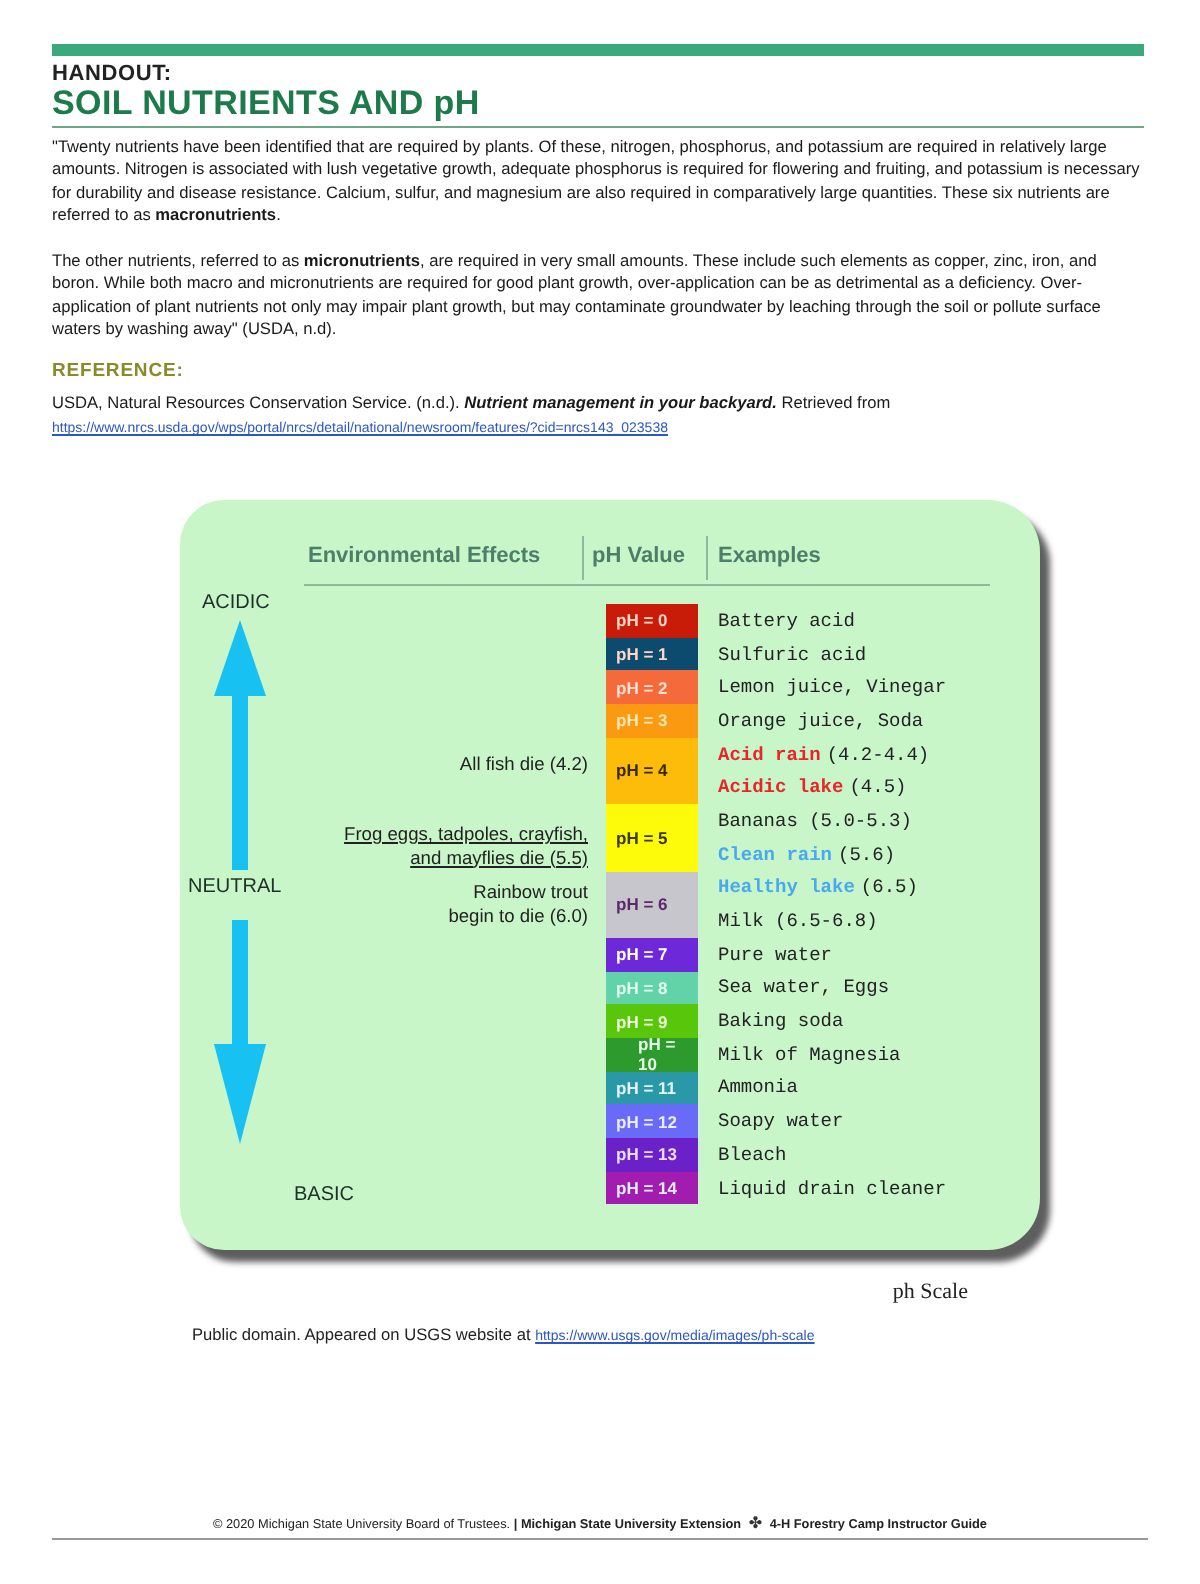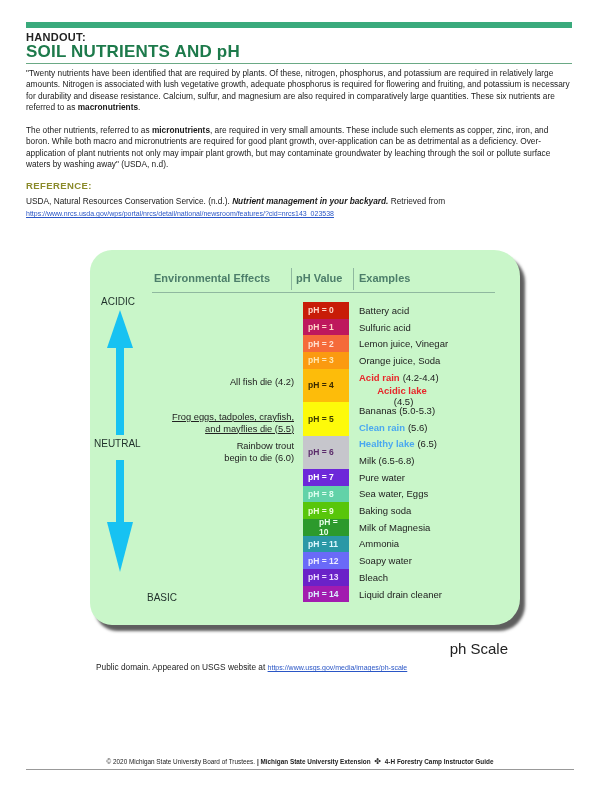--- a/index.html
+++ b/index.html
@@ -48,25 +48,25 @@
               border-left: 13px solid transparent; border-right: 13px solid transparent; border-top: 50px solid #17c2f2; }
 
   .ph-col { position: absolute; left: 303px; top: 302px; width: 60px; }
   .ph-box { width: 46px; font-size: 8.5px; font-weight: bold; display: flex; align-items: center; padding-left: 5px; box-sizing: border-box; }
 
   .effect { position: absolute; right: 306px; text-align: right; font-size: 9.3px; line-height: 11.5px; color: #222; }
   .eff-4 { top: 377px; }
   .eff-5 { top: 412px; text-decoration: underline; }
   .eff-6 { top: 441px; }
 
-  .examples { position: absolute; left: 359px; top: 302px; }
+  .examples { position: absolute; left: 359px; top: 302px; font-family: Liberation Mono, monospace; }
   .ex-row { font-size: 9.5px; color: #222; white-space: nowrap; display: flex; align-items: center; }
   .ex-hl { font-weight: bold; margin-right: 3px; }
 
-  .fig-caption { position: absolute; right: 92px; top: 640px; font-size: 15px; color: #222; }
+  .fig-caption { position: absolute; right: 116px; top: 640px; font-size: 11px; color: #222; font-family: Liberation Serif, serif; }
   .credit { position: absolute; left: 96px; top: 662px; font-size: 8.3px; color: #222; }
 
   .footer-rule { position: absolute; left: 26px; top: 769px; width: 548px; height: 1px; background: #999; }
   .footer { position: absolute; left: 0; width: 600px; top: 757px; text-align: center; font-size: 6.4px; color: #222; }
   .footer b { font-weight: bold; }
   .clover { display: inline-block; font-size: 8px; color: #333; margin: 0 2px; }
 </style>
 </head>
 <body>
 
@@ -94,21 +94,21 @@
 <div class="axis-label lbl-neutral">NEUTRAL</div>
 <div class="axis-label lbl-basic">BASIC</div>
 
 <div class="arrow-up"></div>
 <div class="arrow-shaft shaft-up"></div>
 <div class="arrow-shaft shaft-down"></div>
 <div class="arrow-down"></div>
 
 <div class="ph-col" id="ph-col">
     <div class="ph-box" style="height: 16.7px; background: rgb(200, 28, 8); color: rgb(255, 214, 200);">pH = 0</div>
-    <div class="ph-box" style="height: 16.7px; background: #be185d; color: rgb(255, 214, 200);">pH = 1</div>
+    <div class="ph-box" style="height: 16.7px; background: #0c4a6e; color: rgb(255, 214, 200);">pH = 1</div>
     <div class="ph-box" style="height: 16.7px; background: rgb(245, 106, 58); color: rgb(255, 224, 208);">pH = 2</div>
     <div class="ph-box" style="height: 16.7px; background: rgb(251, 154, 16); color: rgb(255, 230, 176);">pH = 3</div>
     <div class="ph-box" style="height: 33.4px; background: rgb(253, 188, 10); color: rgb(58, 42, 0);">pH = 4</div>
     <div class="ph-box" style="height: 33.4px; background: rgb(253, 250, 10); color: rgb(58, 58, 0);">pH = 5</div>
     <div class="ph-box" style="height: 33.4px; background: rgb(198, 198, 204); color: rgb(90, 42, 106);">pH = 6</div>
     <div class="ph-box" style="height: 16.7px; background: #6d28d9; color: rgb(255, 255, 255);">pH = 7</div>
     <div class="ph-box" style="height: 16.7px; background: rgb(98, 210, 168); color: rgb(223, 255, 240);">pH = 8</div>
     <div class="ph-box" style="height: 16.7px; background: rgb(88, 198, 10); color: rgb(236, 255, 216);">pH = 9</div>
     <div class="ph-box" style="height: 16.7px; background: rgb(44, 154, 44); color: rgb(232, 255, 232); padding-left: 16px;">pH = 10</div>
     <div class="ph-box" style="height: 16.7px; background: rgb(42, 152, 166); color: rgb(224, 248, 255);">pH = 11</div>
@@ -139,21 +139,21 @@
     <div class="ex-row" style="height: 16.7px;">
       <span>Lemon juice, Vinegar</span>
     </div>
     <div class="ex-row" style="height: 16.7px;">
       <span>Orange juice, Soda</span>
     </div>
     <div class="ex-row" style="height: 16.7px;">
       <span class="ex-hl" style="color: rgb(232, 38, 42);">Acid rain</span>
       <span>(4.2-4.4)</span>
     </div>
-    <div class="ex-row" style="height: 16.7px; flex-direction: column;">
+    <div class="ex-row" style="height: 16.7px;">
       <span class="ex-hl" style="color: rgb(232, 38, 42);">Acidic lake</span>
       <span>(4.5)</span>
     </div>
     <div class="ex-row" style="height: 16.7px;">
       <span>Bananas (5.0-5.3)</span>
     </div>
     <div class="ex-row" style="height: 16.7px;">
       <span class="ex-hl" style="color: rgb(74, 168, 240);">Clean rain</span>
       <span>(5.6)</span>
     </div>

